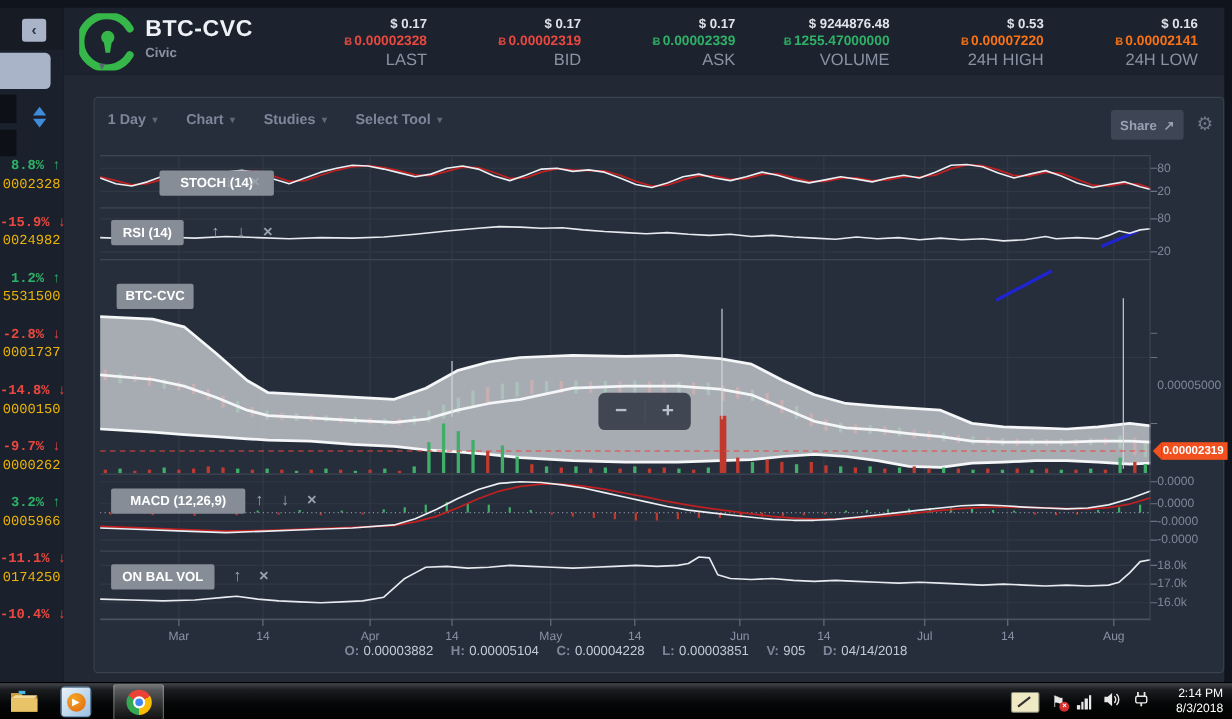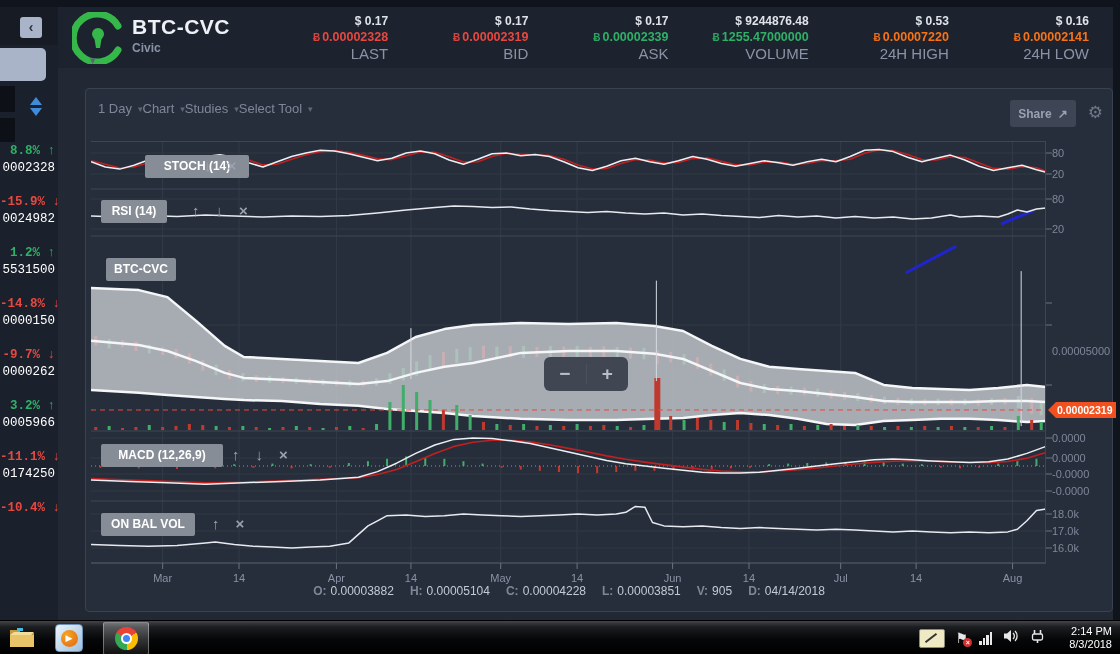--- a/index.html
+++ b/index.html
@@ -26,28 +26,28 @@
   #sidebar{position:absolute;left:0;top:45px;width:58px;height:575px;background:#1b212c;overflow:hidden;}
   #mkt-dropdown{position:absolute;left:-12px;top:3px;width:58px;height:33px;background:#a9b4c8;border-radius:5px;}
   #sort-icon{position:absolute;left:30px;top:52px;width:14px;height:22px;}
   #sort-icon div{width:0;height:0;border-left:6px solid transparent;border-right:6px solid transparent;}
   #sort-up{border-bottom:8px solid #3f8cdb;margin-bottom:3px;}
   #sort-down{border-top:8px solid #3f8cdb;}
   .black-tile{position:absolute;left:0;width:15px;background:#0d1016;}
   #mkt-list{position:absolute;left:0;top:98px;width:58px;}
   .mkt-item{height:51px;text-align:right;padding-right:3px;font-family:Liberation Mono, monospace;}
   .mkt-item .pct{font-size:12.5px;font-weight:bold;line-height:17px;white-space:nowrap;}
-  .mkt-item .num{font-size:12.5px;color:#ffffff;line-height:17px;white-space:nowrap;}
+  .mkt-item .num{font-size:12.5px;color:#eab308;line-height:17px;white-space:nowrap;}
   #hdr-caret{position:absolute;left:90px;top:54px;color:#5b6575;font-size:11px;}
   
   #app-bg{position:absolute;left:58px;top:68px;width:1055px;height:552px;background:#222834;}
   #card{position:absolute;left:85px;top:88px;width:1028px;height:524px;background:#272e3b;
         border:1px solid #3a4250;border-radius:4px;box-sizing:border-box;}
-  #chart-toolbar{position:absolute;left:12px;top:12px;display:flex;align-items:center;
-        font-size:13px;font-weight:normal;color:#7e8799;}
+  #chart-toolbar{position:absolute;left:12px;top:12px;display:flex;gap:26px;align-items:center;
+        font-size:13px;font-weight:bold;color:#7e8799;}
   .menu{cursor:pointer;display:flex;align-items:center;gap:6px;}
   .menu .caret{font-size:9px;color:#5e6878;}
   #share-btn{position:absolute;right:36px;top:11px;width:66px;height:27px;background:#3e4655;border-radius:3px;
         color:#99a2b2;font-size:12px;font-weight:bold;display:flex;align-items:center;justify-content:center;gap:6px;cursor:pointer;}
   #gear-icon{position:absolute;right:9px;top:13px;color:#6f7889;font-size:17px;cursor:pointer;}
   #plot{position:absolute;left:5px;top:52px;}
   
   .panel-label{position:absolute;background:#868d97;color:#fff;font-size:12px;font-weight:bold;
         text-align:center;line-height:23px;height:23px;border-radius:2px;cursor:pointer;}
   .panel-icons{position:absolute;display:flex;gap:16px;color:#9aa2ad;font-size:15px;font-weight:bold;}
@@ -174,20 +174,24 @@
         <div class="mkt-item">
           <div class="pct down">-15.9% ↓</div>
           <div class="num">0024982</div>
         </div>
 
         <div class="mkt-item">
           <div class="pct up">1.2% ↑</div>
           <div class="num">5531500</div>
         </div>
 
+        <div class="mkt-item">
+          <div class="pct down">-2.8% ↓</div>
+          <div class="num">0001737</div>
+        </div>
 
         <div class="mkt-item">
           <div class="pct down">-14.8% ↓</div>
           <div class="num">0000150</div>
         </div>
 
         <div class="mkt-item">
           <div class="pct down">-9.7% ↓</div>
           <div class="num">0000262</div>
         </div>

